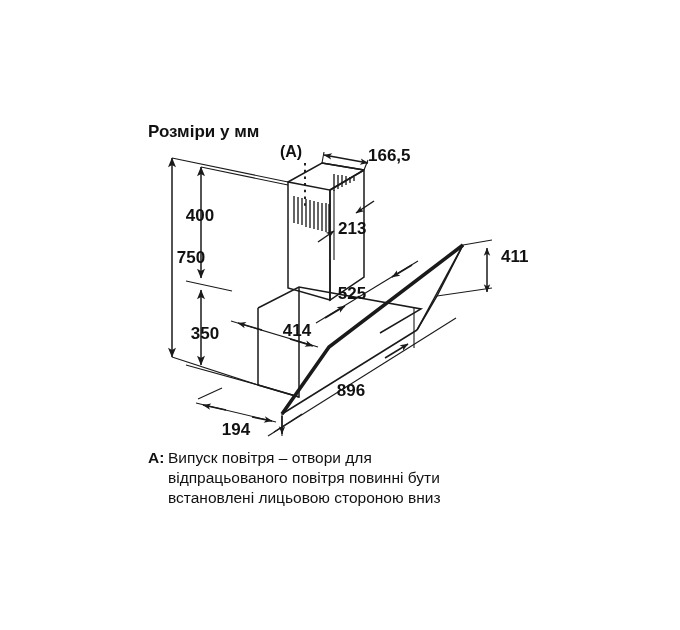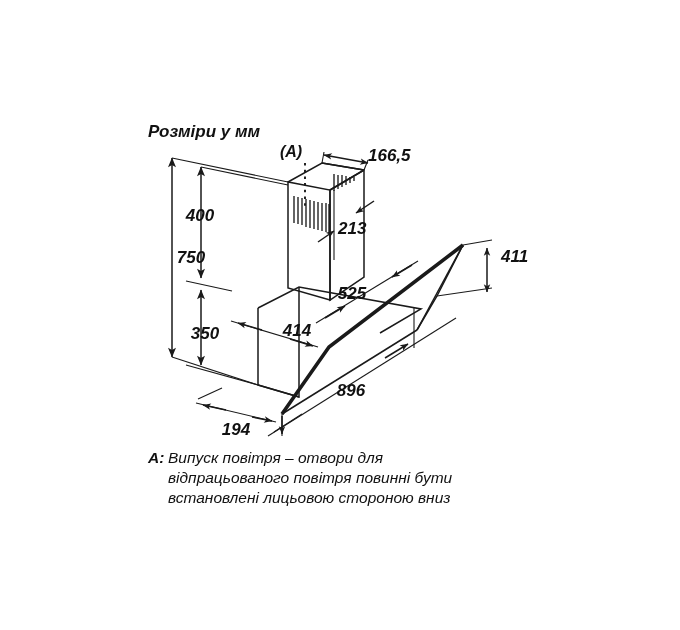--- a/index.html
+++ b/index.html
@@ -7,21 +7,20 @@
     padding: 0;
     background: #ffffff;
   }
   #page {
     position: relative;
     width: 660px;
     height: 630px;
     background: #ffffff;
     overflow: hidden;
     font-family: "Liberation Sans", sans-serif;
-    font-style: italic;
   }
   #drawing-svg {
     position: absolute;
     left: 0;
     top: 0;
     width: 680px;
     height: 630px;
   }
   .txt {
     font-family: "Liberation Sans", sans-serif;

